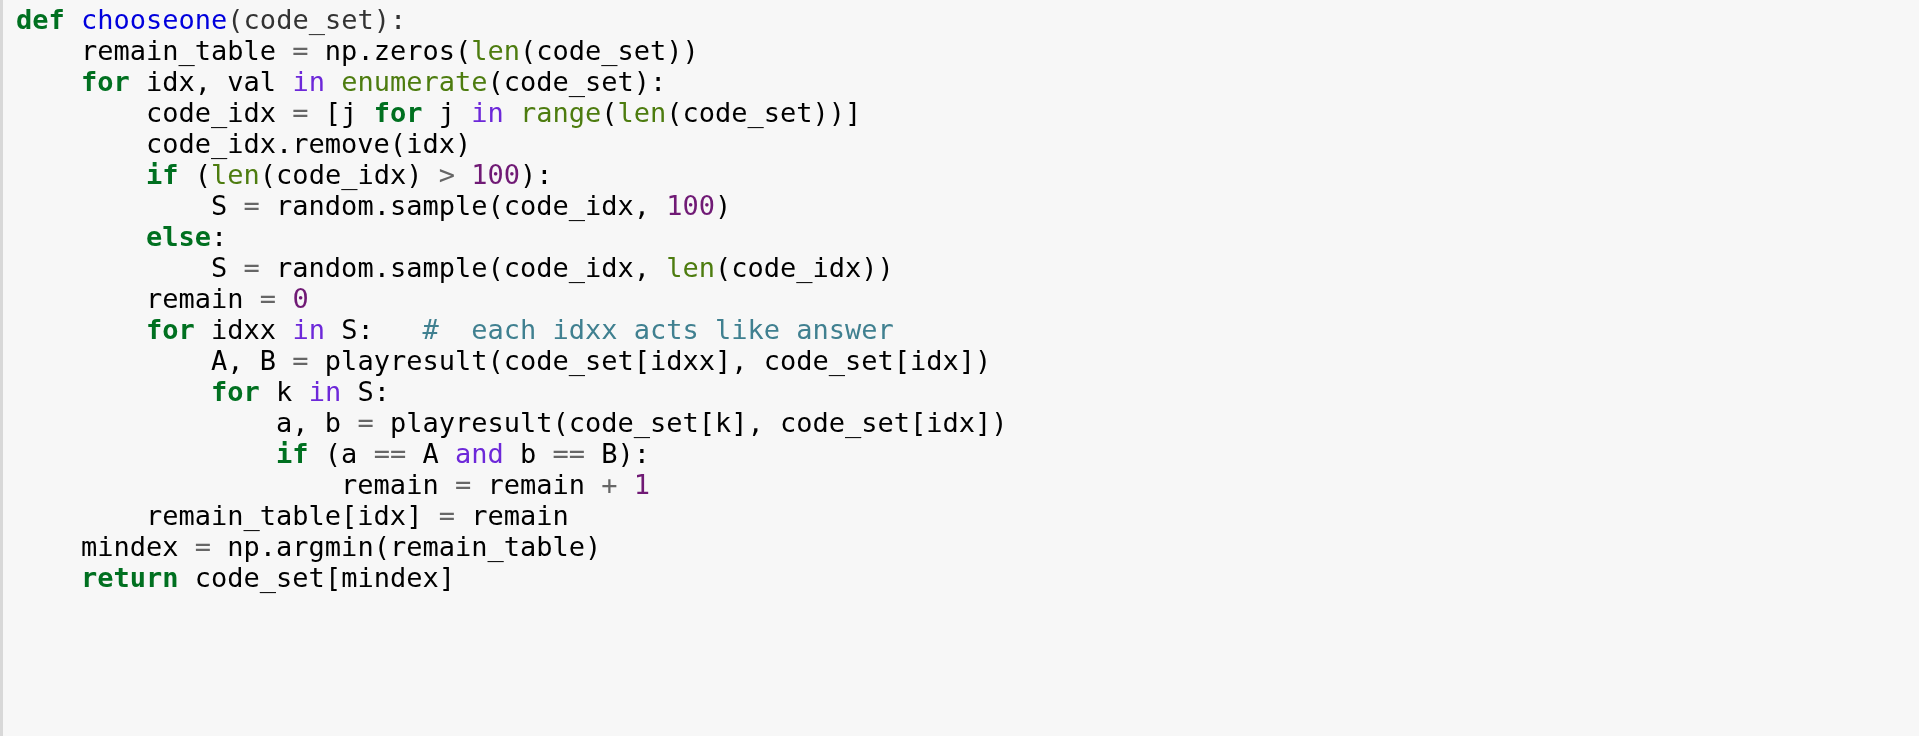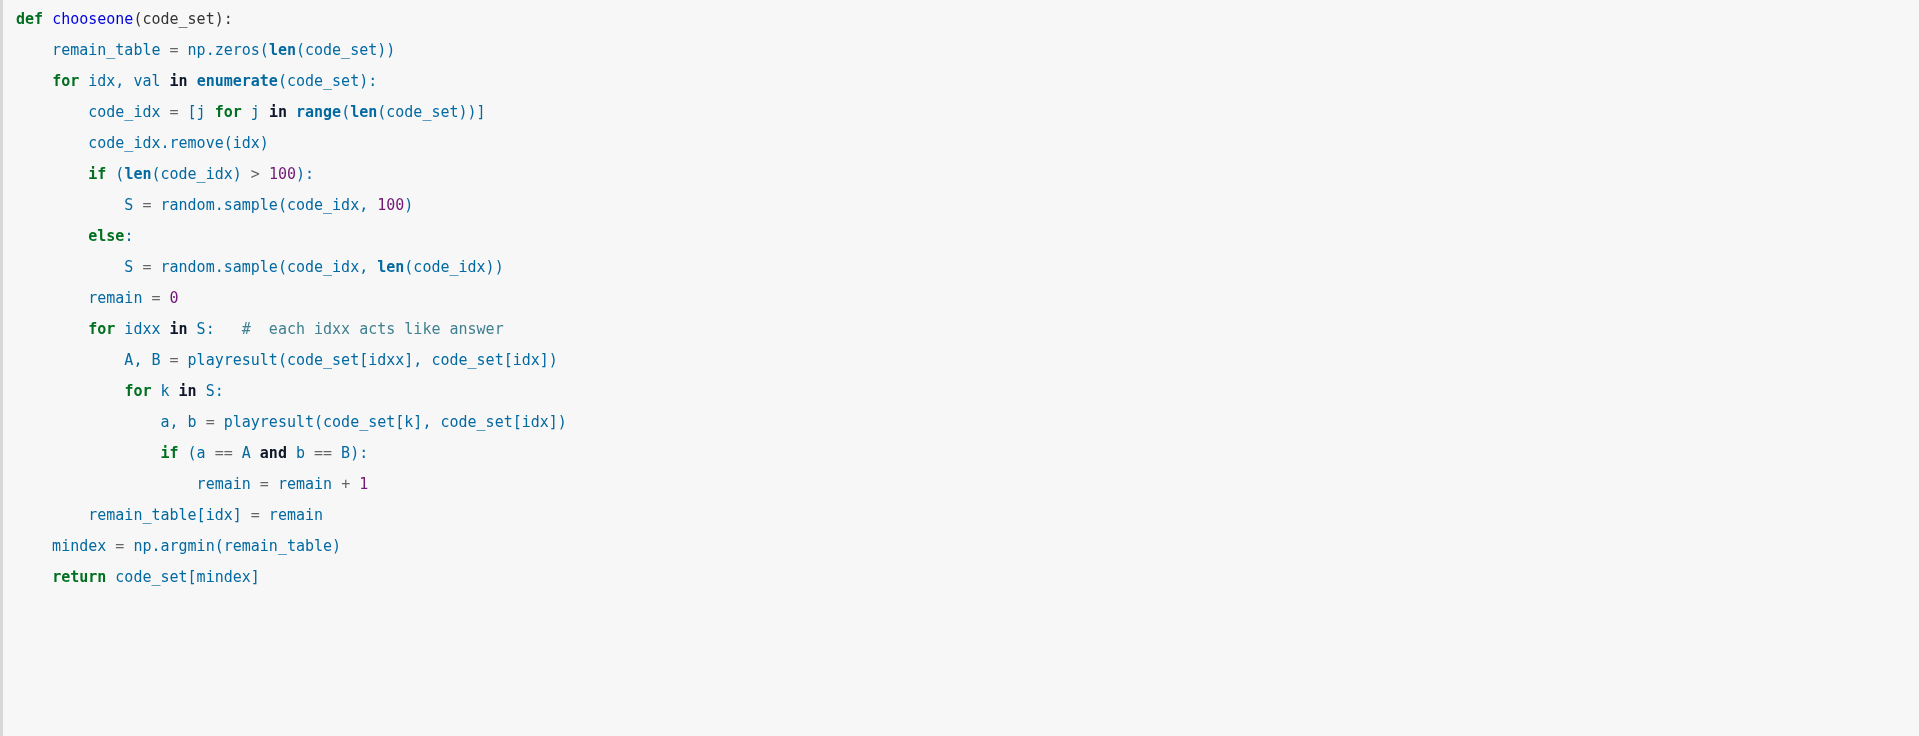--- a/index.html
+++ b/index.html
@@ -22,36 +22,36 @@
     background: #f7f7f7;
     border-left: 3px solid #d8d8d8;
     padding: 4px 0 0 0;
     overflow: hidden;
   }
 
   .code-line {
     display: block;
     white-space: pre;
     font-family: "DejaVu Sans Mono", monospace;
-    font-size: 15px;
+    font-size: 27px;
     line-height: 31px;
     color: #333333;
     padding-left: 13px;
     letter-spacing: 0;
   }
 
   
   .tok-kw      { color: #007020; font-weight: bold; }   
-  .tok-kw-op   { color: #0f172a; font-weight: bold; }   
+  .tok-kw-op   { color: #6d28d9; font-weight: normal; }   
   .tok-fname   { color: #0000dd; font-weight: normal; } 
-  .tok-builtin { color: #0369a1; font-weight: bold; } 
+  .tok-builtin { color: #4d7c0f; font-weight: normal; } 
   .tok-num     { color: #701a75; }                      
   .tok-op      { color: #666666; }                      
   .tok-punct   { color: #333333; }
-  .tok-name    { color: #0369a1; text-align: right; }
+  .tok-name    { color: #000000; text-align: right; }
   .tok-comment { color: #408090; }
 </style>
 </head>
 <body>
 
 <div id="code-block">
   <pre id="code-lines" style="margin:0;padding:0;"><span class="code-line"><span class="tok-kw">def</span><span class="tok-name"> </span><span class="tok-fname">chooseone</span><span class="tok-punct">(code_set):</span></span><span class="code-line"><span class="tok-name">    remain_table </span><span class="tok-op">=</span><span class="tok-name"> np.zeros(</span><span class="tok-builtin">len</span><span class="tok-name">(code_set))</span></span><span class="code-line"><span class="tok-name">    </span><span class="tok-kw">for</span><span class="tok-name"> idx, val </span><span class="tok-kw-op">in</span><span class="tok-name"> </span><span class="tok-builtin">enumerate</span><span class="tok-name">(code_set):</span></span><span class="code-line"><span class="tok-name">        code_idx </span><span class="tok-op">=</span><span class="tok-name"> [j </span><span class="tok-kw">for</span><span class="tok-name"> j </span><span class="tok-kw-op">in</span><span class="tok-name"> </span><span class="tok-builtin">range</span><span class="tok-name">(</span><span class="tok-builtin">len</span><span class="tok-name">(code_set))]</span></span><span class="code-line"><span class="tok-name">        code_idx.remove(idx)</span></span><span class="code-line"><span class="tok-name">        </span><span class="tok-kw">if</span><span class="tok-name"> (</span><span class="tok-builtin">len</span><span class="tok-name">(code_idx) </span><span class="tok-op">&gt;</span><span class="tok-name"> </span><span class="tok-num">100</span><span class="tok-name">):</span></span><span class="code-line"><span class="tok-name">            S </span><span class="tok-op">=</span><span class="tok-name"> random.sample(code_idx, </span><span class="tok-num">100</span><span class="tok-name">)</span></span><span class="code-line"><span class="tok-name">        </span><span class="tok-kw">else</span><span class="tok-name">:</span></span><span class="code-line"><span class="tok-name">            S </span><span class="tok-op">=</span><span class="tok-name"> random.sample(code_idx, </span><span class="tok-builtin">len</span><span class="tok-name">(code_idx))</span></span><span class="code-line"><span class="tok-name">        remain </span><span class="tok-op">=</span><span class="tok-name"> </span><span class="tok-num">0</span></span><span class="code-line"><span class="tok-name">        </span><span class="tok-kw">for</span><span class="tok-name"> idxx </span><span class="tok-kw-op">in</span><span class="tok-name"> S:   </span><span class="tok-comment">#  each idxx acts like answer</span></span><span class="code-line"><span class="tok-name">            A, B </span><span class="tok-op">=</span><span class="tok-name"> playresult(code_set[idxx], code_set[idx])</span></span><span class="code-line"><span class="tok-name">            </span><span class="tok-kw">for</span><span class="tok-name"> k </span><span class="tok-kw-op">in</span><span class="tok-name"> S:</span></span><span class="code-line"><span class="tok-name">                a, b </span><span class="tok-op">=</span><span class="tok-name"> playresult(code_set[k], code_set[idx])</span></span><span class="code-line"><span class="tok-name">                </span><span class="tok-kw">if</span><span class="tok-name"> (a </span><span class="tok-op">==</span><span class="tok-name"> A </span><span class="tok-kw-op">and</span><span class="tok-name"> b </span><span class="tok-op">==</span><span class="tok-name"> B):</span></span><span class="code-line"><span class="tok-name">                    remain </span><span class="tok-op">=</span><span class="tok-name"> remain </span><span class="tok-op">+</span><span class="tok-name"> </span><span class="tok-num">1</span></span><span class="code-line"><span class="tok-name">        remain_table[idx] </span><span class="tok-op">=</span><span class="tok-name"> remain</span></span><span class="code-line"><span class="tok-name">    mindex </span><span class="tok-op">=</span><span class="tok-name"> np.argmin(remain_table)</span></span><span class="code-line"><span class="tok-name">    </span><span class="tok-kw">return</span><span class="tok-name"> code_set[mindex]</span></span></pre>
 </div>
 
 </body></html>

